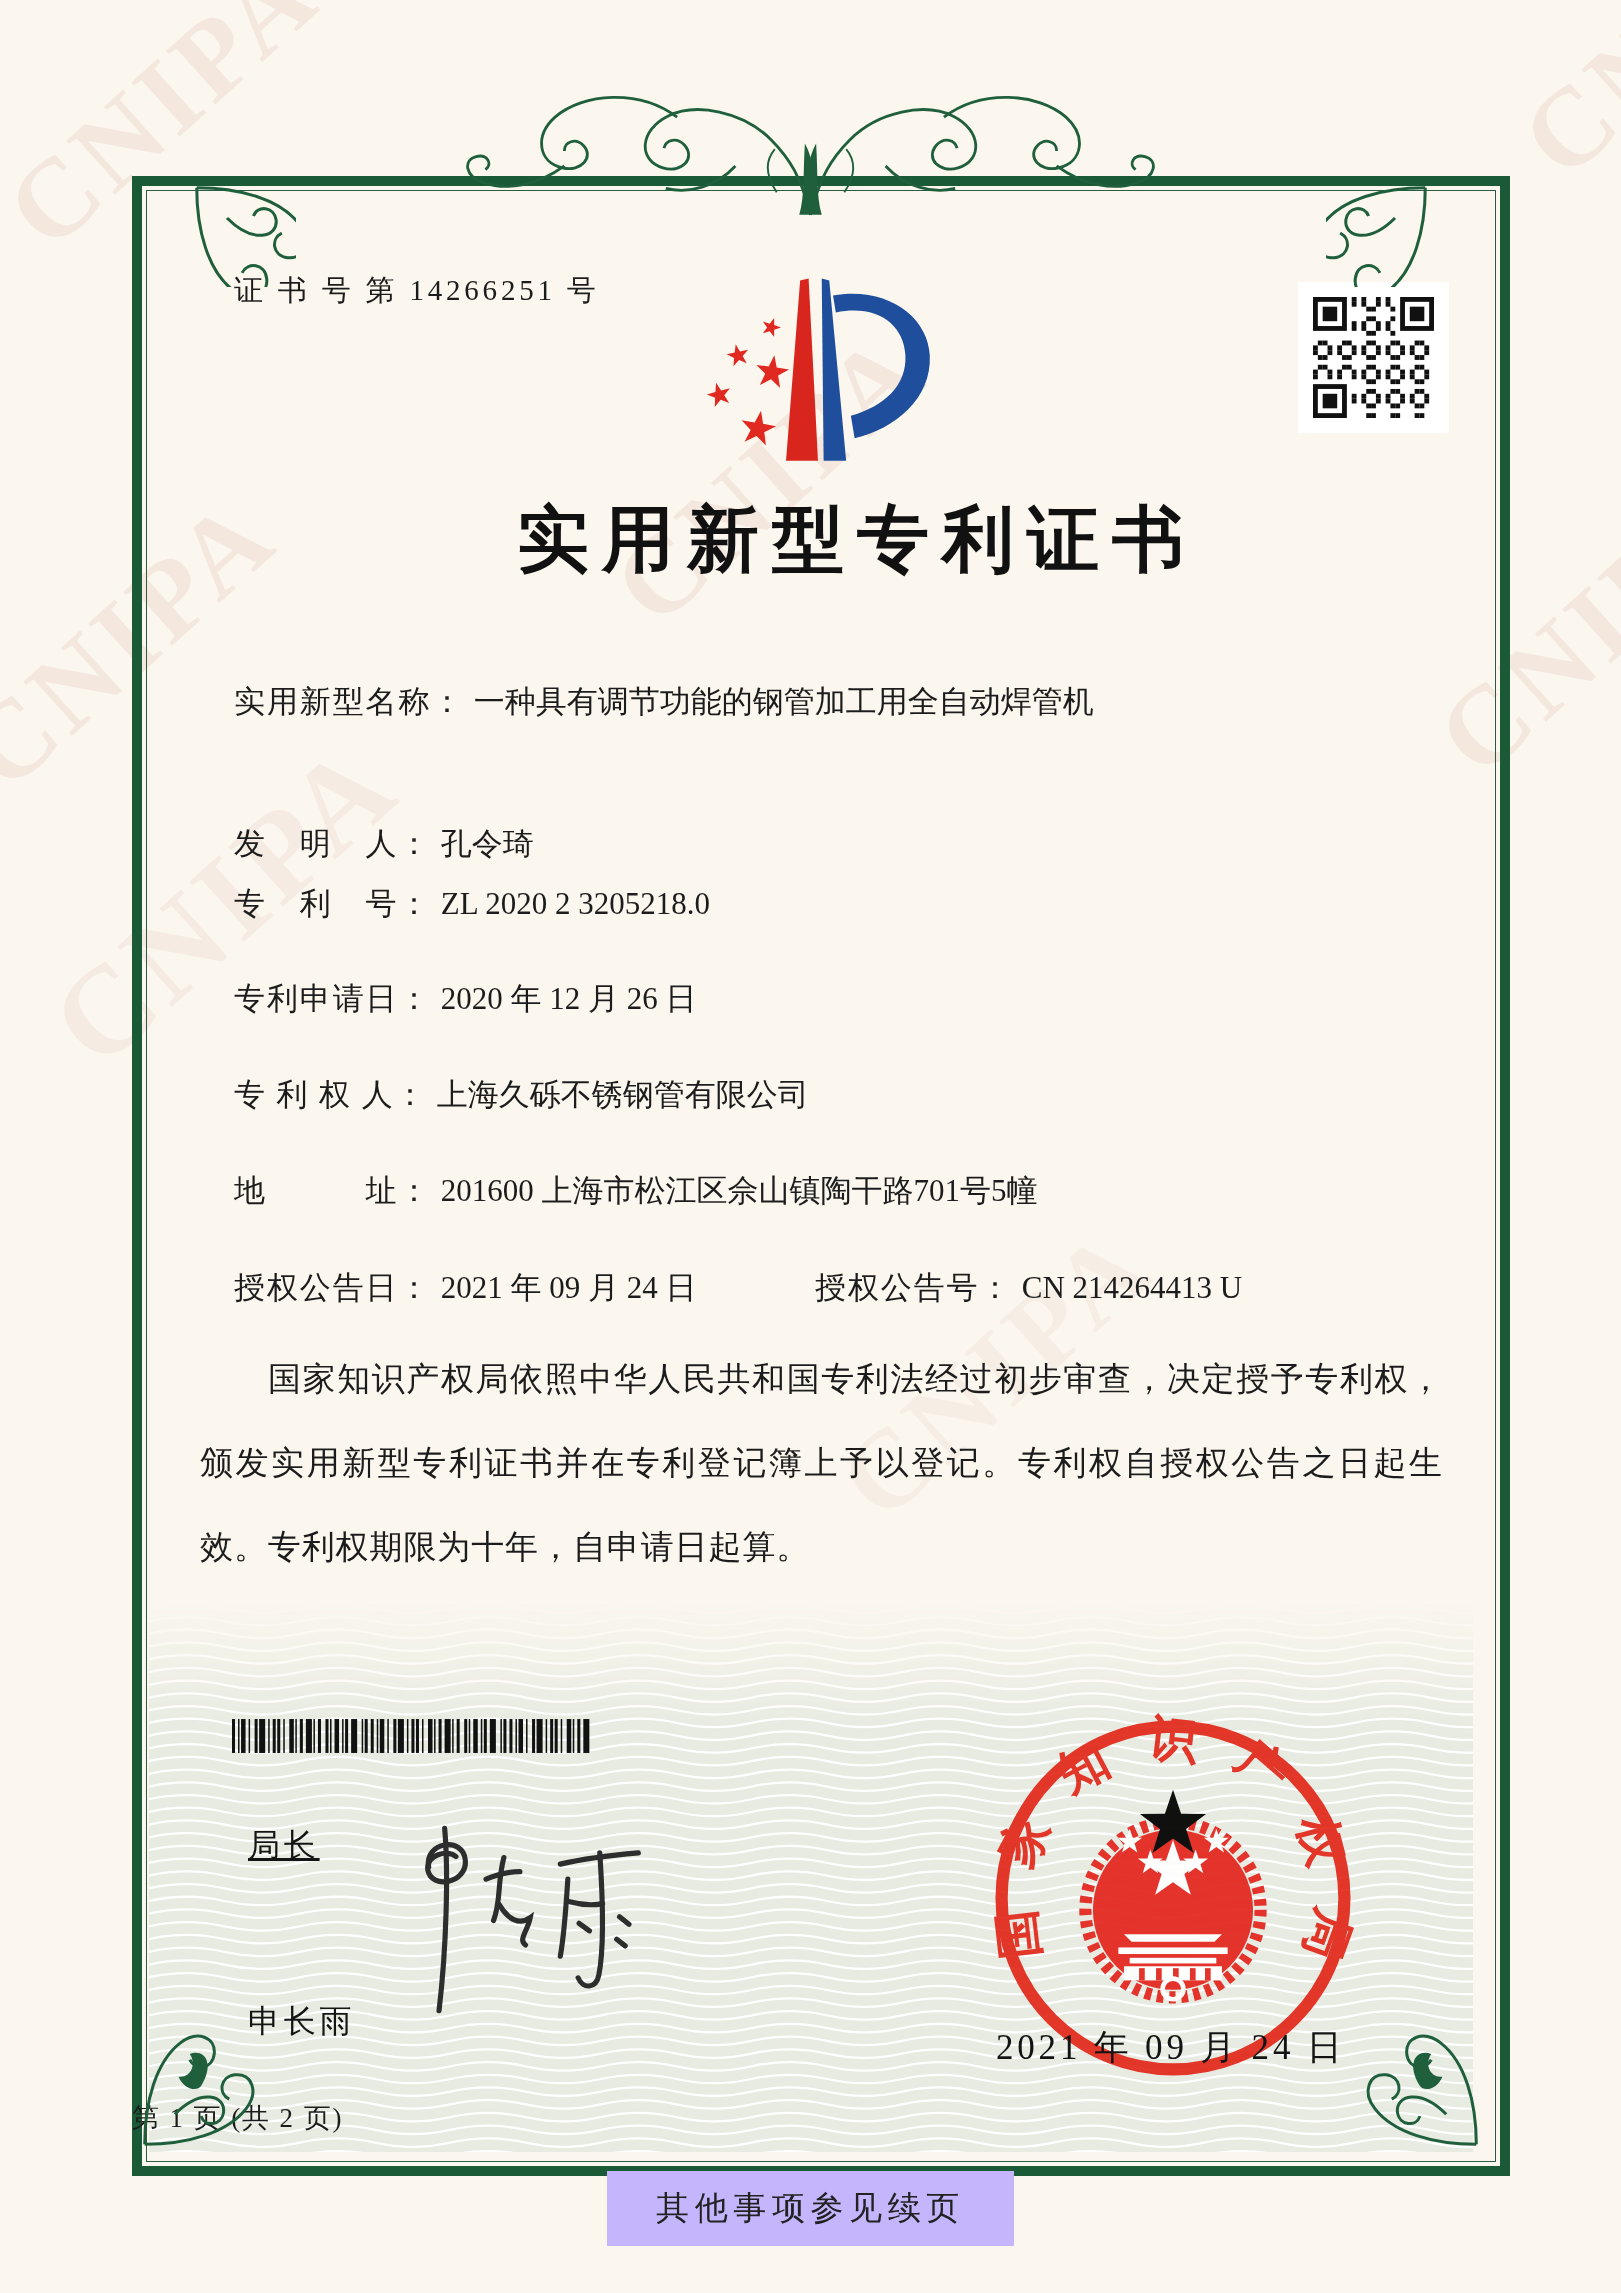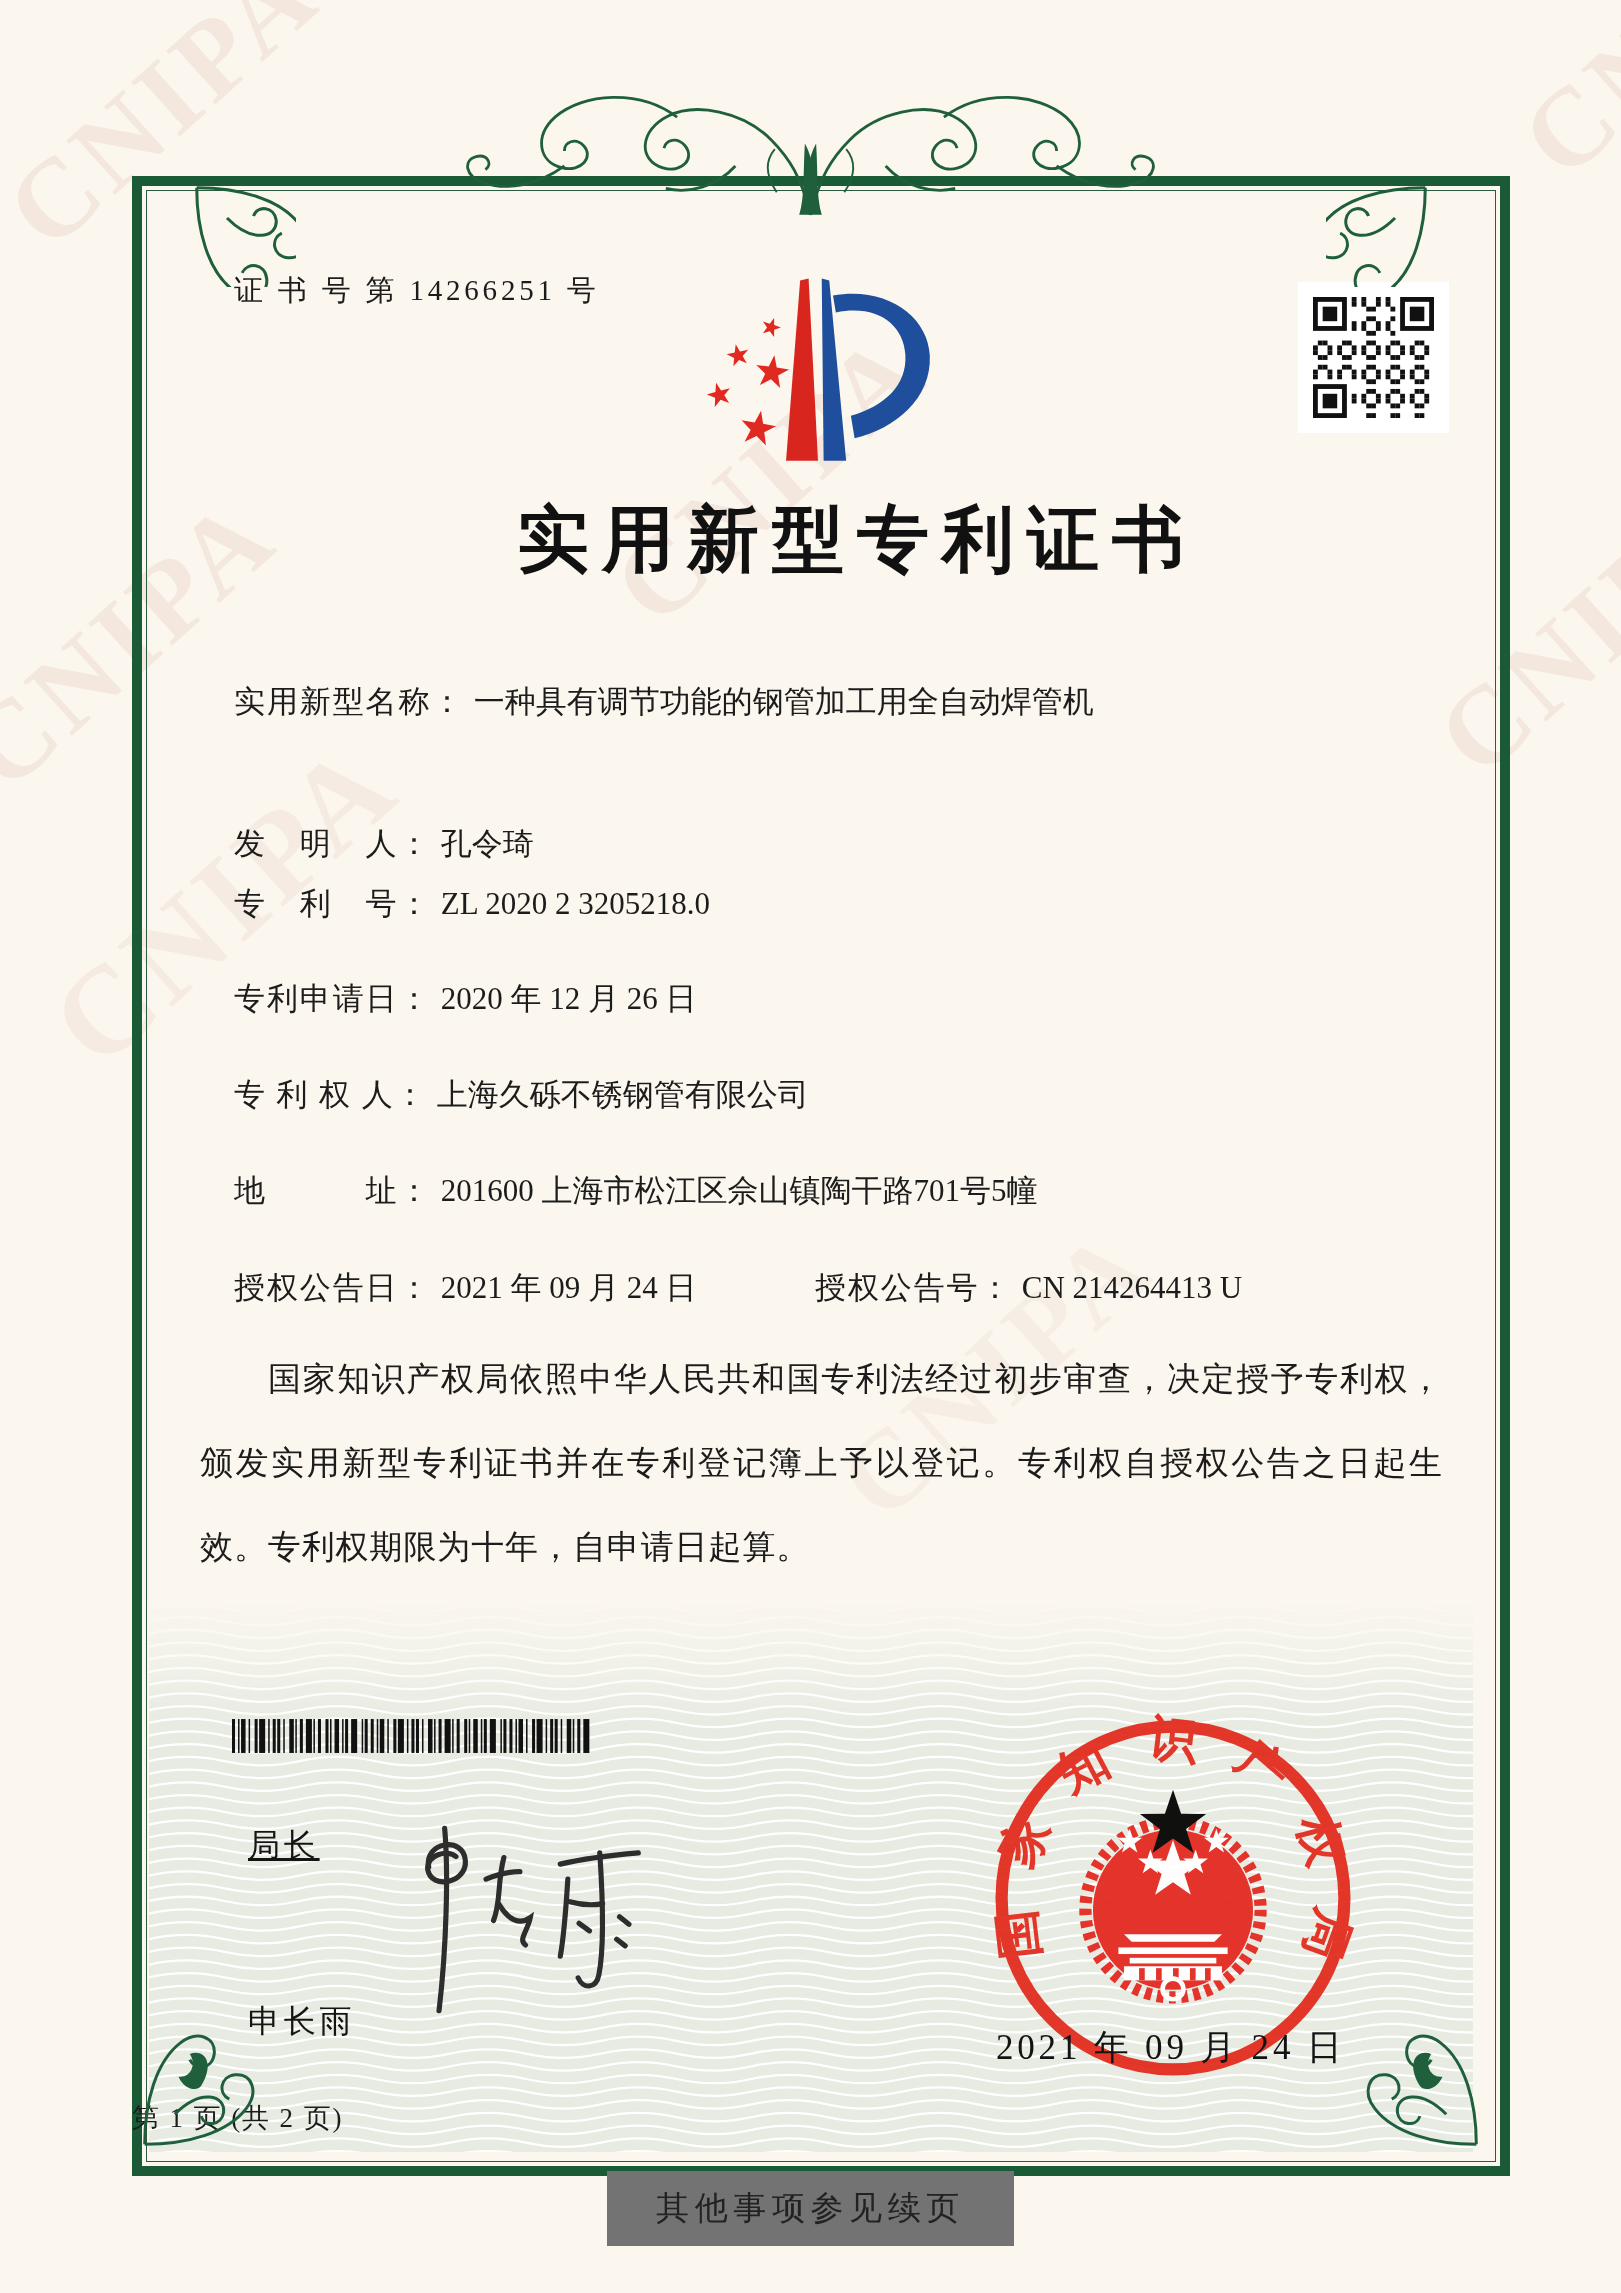--- a/index.html
+++ b/index.html
@@ -44,21 +44,21 @@
   .officer{position:absolute;left:248px;z-index:3;font-size:32px;letter-spacing:3.8px;
     font-family:"Liberation Sans","DejaVu Sans",sans-serif;color:#141414;}
   .signature{position:absolute;left:377px;top:1815px;z-index:4;}
   
   .seal{position:absolute;left:987px;top:1712px;z-index:5;opacity:.93;}
   .seal-date{position:absolute;left:996px;top:2024px;width:377px;z-index:6;
     font-size:35px;letter-spacing:3.8px;color:#131313;white-space:nowrap;}
   
   .page-info{position:absolute;left:132px;top:2100px;width:1358px;text-align:left;
     z-index:3;font-size:27px;letter-spacing:1.9px;}
-  .note-band{position:absolute;left:607px;top:2171px;width:407px;height:75px;background:#737373;
+  .note-band{position:absolute;left:607px;top:2171px;width:407px;height:75px;background:#c4b5fd;
     z-index:3;display:flex;align-items:center;justify-content:center;}
   .note-band span{font-size:33px;letter-spacing:5.6px;color:#222;}
   .orn{position:absolute;z-index:4;pointer-events:none;}
 </style>
 </head>
 <body>
 
 <div class="page">
 
   <span class="wm" style="left:-23.5px;top:38px;font-size:111px;">CNIPA</span>

